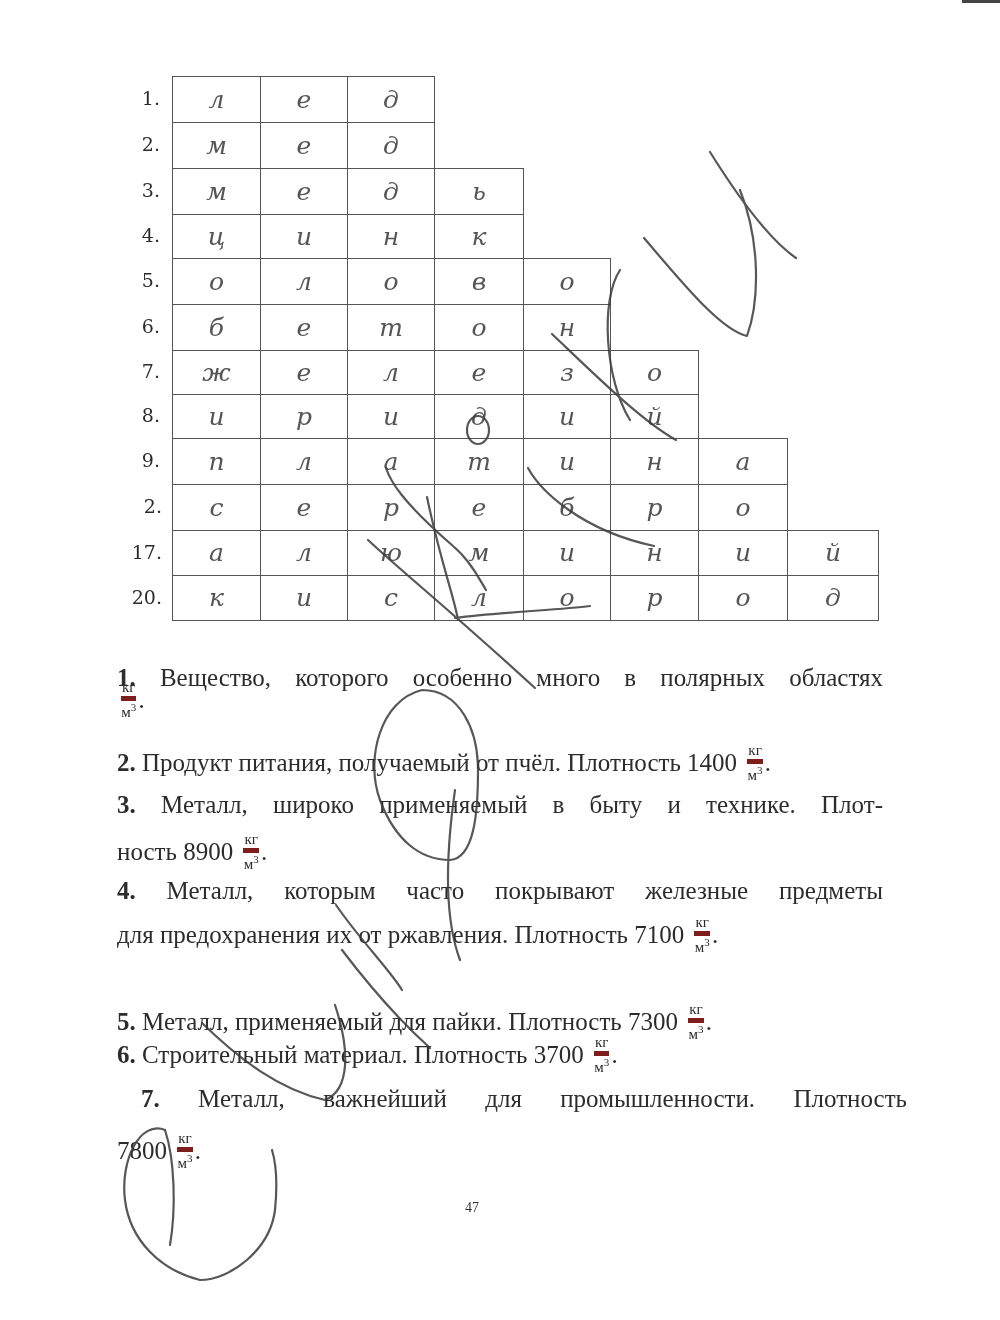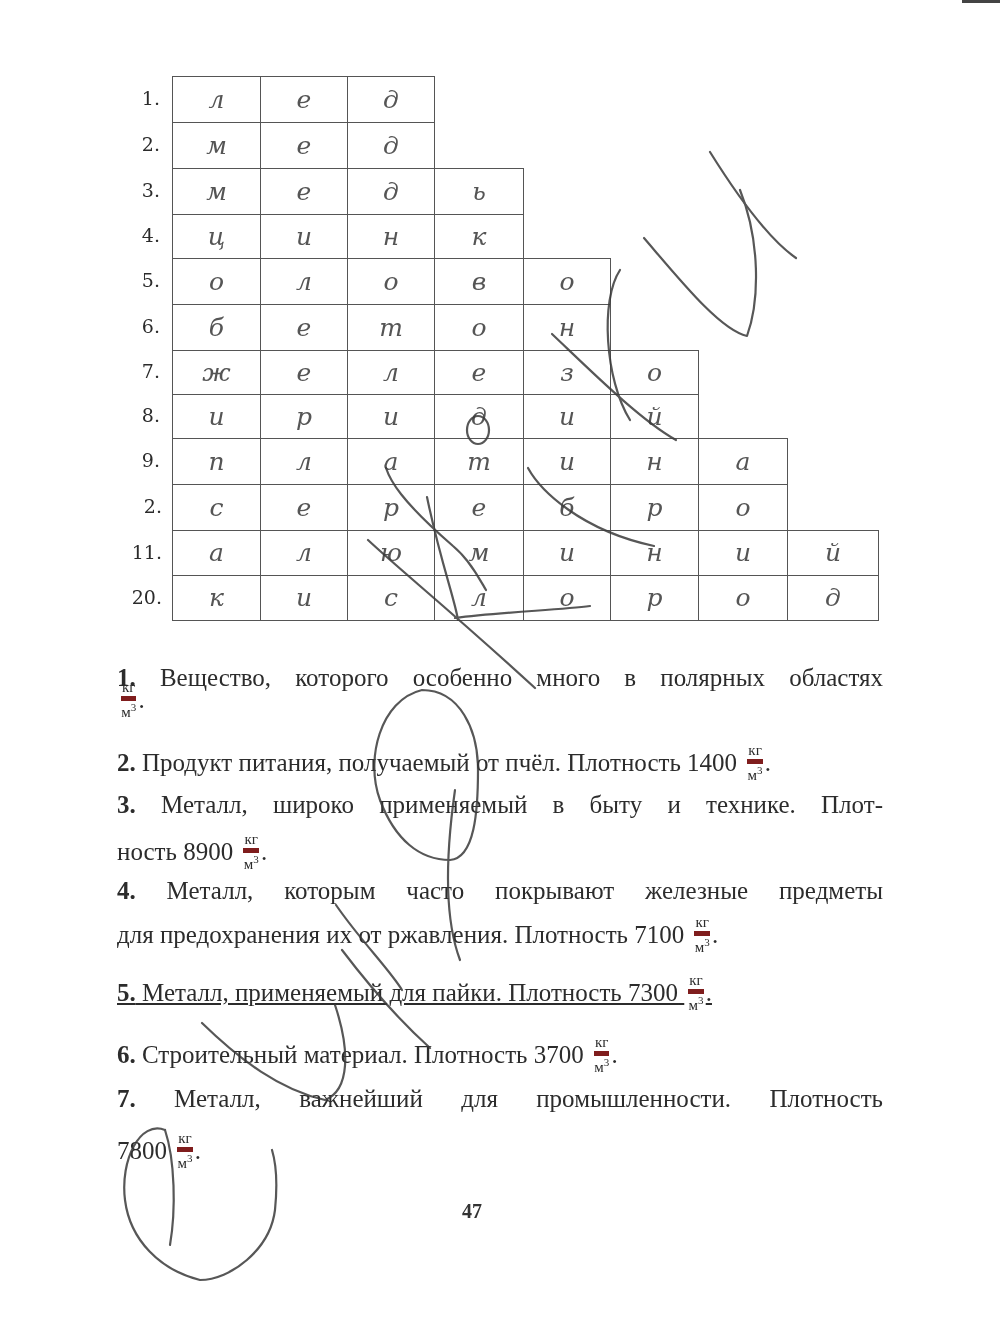--- a/index.html
+++ b/index.html
@@ -14,22 +14,22 @@
                font-size:25px; color:#555; font-weight:normal; letter-spacing:0; }
   .q { position:absolute; left:117px; width:766px; font-family:"Liberation Serif", "DejaVu Serif", serif;
        font-size:25px; color:#2c2c2c; line-height:1; }
   .q b { font-weight:bold; }
   .justify { text-align:justify; text-align-last:justify; }
   .frac { display:inline-block; vertical-align:middle; text-align:center; font-size:15px; line-height:1;
           margin:0 2px 0 4px; position:relative; top:-2px; }
   .frac .num { display:block; border-bottom:5px solid #7f1d1d; padding:0 1px 1px; }
   .frac .den { display:block; padding-top:1px; }
   .frac sup { font-size:11px; }
-  .pagenum { position:absolute; left:452px; top:1200px; width:40px; text-align:center; font-size:20px;
-             font-family:"Liberation Serif", serif; color:#333;font-weight:bold; }
+  .pagenum { position:absolute; left:452px; top:1200px; width:40px; text-align:center; font-size:14px;
+             font-family:"Liberation Serif", serif; color:#333; }
   svg.strokes { position:absolute; left:0; top:0; pointer-events:none; }
 </style>
 </head>
 <body>
 
 <div class="topmark"></div>
 
 <div id="grid">
     <div class="row-num" style="left: 112px; top: 87px;">1.</div>
     <div class="cell" style="left: 172px; top: 76px; width: 89px; height: 47px;">
@@ -184,21 +184,21 @@
     </div>
     <div class="cell" style="left: 523px; top: 484px; width: 88px; height: 47px;">
       <span>б</span>
     </div>
     <div class="cell" style="left: 610px; top: 484px; width: 89px; height: 47px;">
       <span>р</span>
     </div>
     <div class="cell" style="left: 698px; top: 484px; width: 90px; height: 47px;">
       <span>о</span>
     </div>
-    <div class="row-num" style="left: 114px; top: 540.5px;">11.</div>
+    <div class="row-num" style="left: 114px; top: 540.5px;">17.</div>
     <div class="cell" style="left: 172px; top: 530px; width: 89px; height: 46px;">
       <span>а</span>
     </div>
     <div class="cell" style="left: 260px; top: 530px; width: 88px; height: 46px;">
       <span>л</span>
     </div>
     <div class="cell" style="left: 347px; top: 530px; width: 88px; height: 46px;">
       <span>ю</span>
     </div>
     <div class="cell" style="left: 434px; top: 530px; width: 90px; height: 46px;">
@@ -265,31 +265,31 @@
   </div>
 
   <div class="q justify" style="top:878px;">
     <b>4.</b>&nbsp;<span>Металл, которым часто покрывают железные предметы</span>
   </div>
   <div class="q" style="top:917px;">
     <span>для предохранения их от ржавления. Плотность 7100</span>
     <span class="frac"><span class="num">кг</span><span class="den"><span>м</span><sup>3</sup></span></span><span>.</span>
   </div>
 
-  <div class="q" style="top:975px;text-decoration:underline;">
+  <div class="q" style="top:1004px;">
     <b>5.</b>&nbsp;<span>Металл, применяемый для пайки. Плотность 7300</span>
     <span class="frac"><span class="num">кг</span><span class="den"><span>м</span><sup>3</sup></span></span><span>.</span>
   </div>
 
   <div class="q" style="top:1037px;">
     <b>6.</b>&nbsp;<span>Строительный материал. Плотность 3700</span>
     <span class="frac"><span class="num">кг</span><span class="den"><span>м</span><sup>3</sup></span></span><span>.</span>
   </div>
 
-  <div class="q justify" style="top:1086px;">
+  <div class="q justify" style="top:1086px;margin-left:24px;">
     <b>7.</b>&nbsp;<span>Металл, важнейший для промышленности. Плотность</span>
   </div>
   <div class="q" style="top:1133px;">
     <span>7800</span>
     <span class="frac"><span class="num">кг</span><span class="den"><span>м</span><sup>3</sup></span></span><span>.</span>
   </div>
 </div>
 
 <div class="pagenum">47</div>
 

